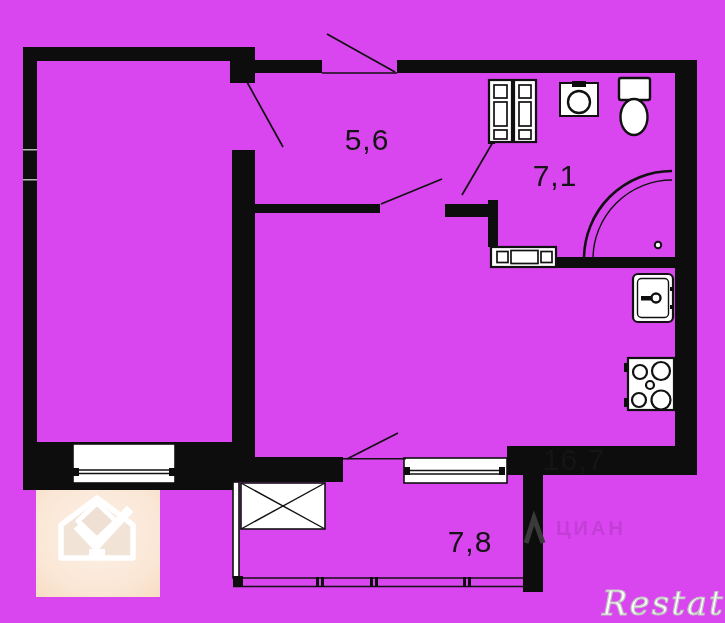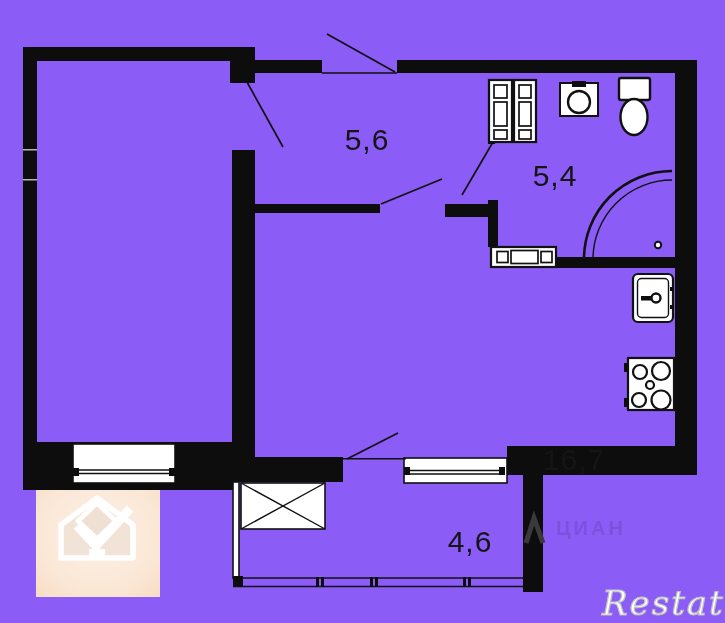--- a/index.html
+++ b/index.html
@@ -1,16 +1,16 @@
 <!DOCTYPE html>
 <html><head>
 <meta charset="utf-8">
 <style>
   html,body{margin:0;padding:0;background:#fff;}
-  .stage{position:relative;width:725px;height:623px;background:#8b5cf6;overflow:hidden;
+  .stage{position:relative;width:725px;height:623px;background:#d946ef;overflow:hidden;
          font-family:"Liberation Sans",sans-serif;}
   .room-label{position:absolute;transform:translate(-50%,-50%);
               font-family:"Liberation Sans",sans-serif;font-size:30px;line-height:1;
               color:#151515;letter-spacing:1px;white-space:nowrap;}
   .brand-watermark{position:absolute;left:602px;top:583px;
               font-family:"DejaVu Serif",serif;font-style:italic;font-size:34px;
               color:#fbfbfb;-webkit-text-stroke:1.2px #bfbfbf;letter-spacing:2px;}
   .faint-watermark{position:absolute;left:556px;top:517px;
               font-family:"Liberation Sans",sans-serif;font-weight:700;font-size:20px;
               color:rgba(0,0,0,0.10);filter:blur(0.7px);letter-spacing:3px;}
@@ -159,20 +159,20 @@
       <circle class="fix" cx="650" cy="385" r="4" stroke-width="2.2"></circle>
       <circle class="fix" cx="639" cy="400" r="7" stroke-width="2.2"></circle>
       <circle class="fix" cx="661" cy="400" r="9.5" stroke-width="2.2"></circle>
     </g>
   </g>
 
   <polyline points="526,543 534,518 543,543" fill="none" stroke="#3a3a3a" stroke-width="5"></polyline>
 </svg>
 
 <div class="room-label" style="left:367px;top:140px;">5,6</div>
-<div class="room-label" style="left:555px;top:176px;">5,4</div>
+<div class="room-label" style="left:555px;top:176px;">7,1</div>
 <div class="room-label" style="left:574px;top:416px;margin-top:44px;">16,7</div>
-<div class="room-label" style="left:470px;top:542px;">4,6</div>
+<div class="room-label" style="left:470px;top:542px;">7,8</div>
 
 <div class="faint-watermark">ЦИАН</div>
 <div class="brand-watermark">Restate</div>
 
 </div>
 
 </body></html>

